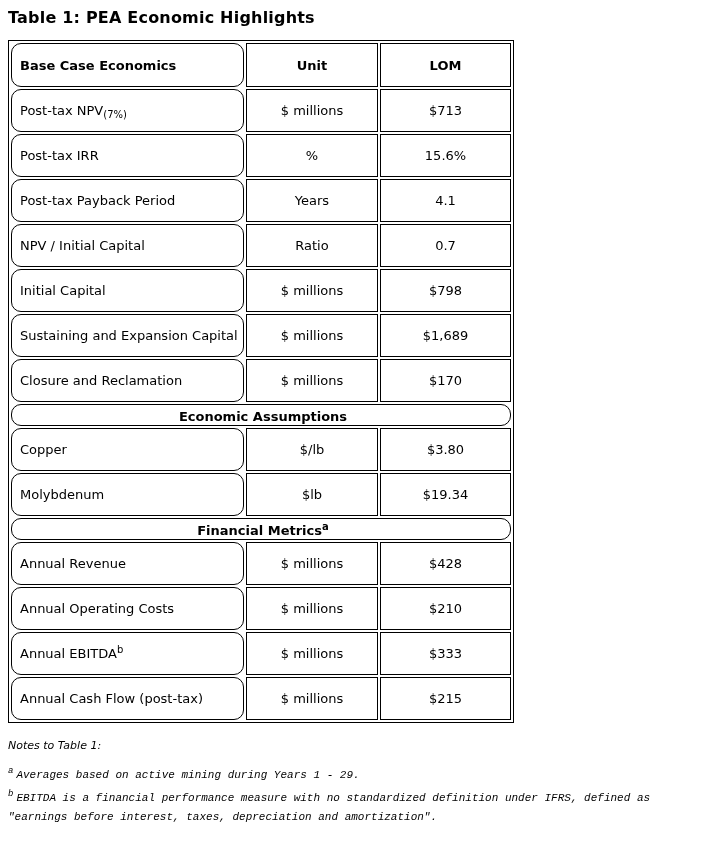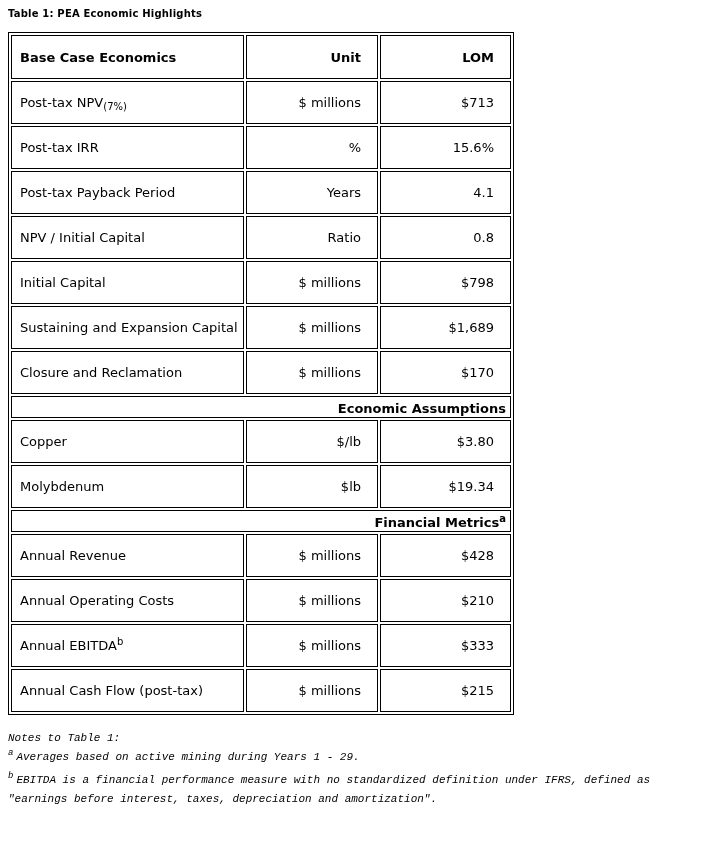--- a/index.html
+++ b/index.html
@@ -10,21 +10,21 @@
     font-family: "DejaVu Sans", "Liberation Sans", sans-serif;
   }
   .page {
     width: 717px;
     height: 866px;
     box-sizing: border-box;
     padding: 6px 8px;
     overflow: hidden;
   }
   .doc-title {
-    font-size: 10px;
+    font-size: 16px;
     font-weight: bold;
     margin: 2px 0 13px 0;
     letter-spacing: 0.2px;
   }
   table.econ {
     border-collapse: separate;
     border-spacing: 2px;
     border: 1px solid #000000;
     background: #ffffff;
   }
@@ -38,47 +38,48 @@
   }
   col.c1 { width: 233px; }
   col.c2 { width: 132px; }
   col.c3 { width: 131px; }
   tr.head-row th { height: 44px; font-weight: bold; }
   tr.data-row td { height: 43px; }
   td.cell-label, th.cell-label {
     text-align: left;
     padding-left: 8px;
     padding-right: 4px;
+    border-radius: 10px;
   }
   td.cell-unit, th.cell-unit,
   td.cell-value, th.cell-value {
-    text-align: right;
+    text-align: center;
     padding: 0 16px;
   }
   tr.section-row td {
     height: 22px;
     font-weight: bold;
-    text-align: right;
+    text-align: center;
     padding-left: 8px;
   }
   sub.lbl-sub {
     font-size: 10px;
     vertical-align: -3px;
   }
   sup.lbl-sup, sup.sec-sup {
     font-size: 10px;
     vertical-align: 5px;
   }
   .notes {
     margin-top: 16px;
     font-size: 11px;
     font-style: italic;
     line-height: 1.35;
   }
-  .notes .note-heading { margin-bottom: 1px; font-family: Liberation Mono, monospace; }
+  .notes .note-heading { margin-bottom: 11px; }
   .note-item { margin: 0 2px 2px 0; font-family: Liberation Mono, monospace; }
   .note-item sup {
     font-size: 9px;
     vertical-align: 5px;
     margin-right: 3px;
   }
   .note-item .note-text { line-height: 1.8; }
 </style>
 </head>
 <body>
@@ -114,21 +115,21 @@
 
   <tr class="data-row">
     <td class="cell-label"><span class="lbl">Post-tax Payback Period</span><sub class="lbl-sub"></sub><sup class="lbl-sup"></sup></td>
     <td class="cell-unit">Years</td>
     <td class="cell-value">4.1</td>
   </tr>
 
   <tr class="data-row">
     <td class="cell-label"><span class="lbl">NPV / Initial Capital</span><sub class="lbl-sub"></sub><sup class="lbl-sup"></sup></td>
     <td class="cell-unit">Ratio</td>
-    <td class="cell-value">0.8</td>
+    <td class="cell-value">0.7</td>
   </tr>
 
   <tr class="data-row">
     <td class="cell-label"><span class="lbl">Initial Capital</span><sub class="lbl-sub"></sub><sup class="lbl-sup"></sup></td>
     <td class="cell-unit">$ millions</td>
     <td class="cell-value">$798</td>
   </tr>
 
   <tr class="data-row">
     <td class="cell-label"><span class="lbl">Sustaining and Expansion Capital</span><sub class="lbl-sub"></sub><sup class="lbl-sup"></sup></td>

